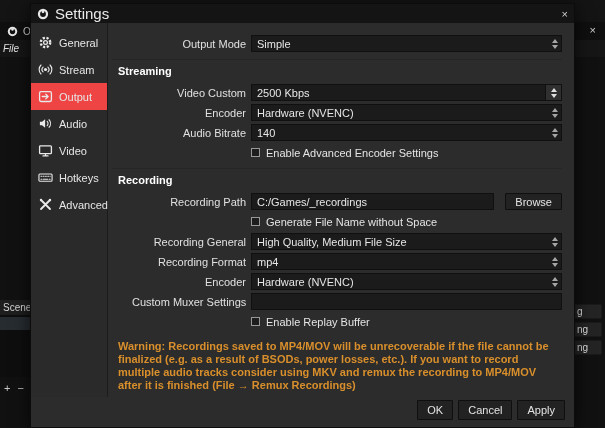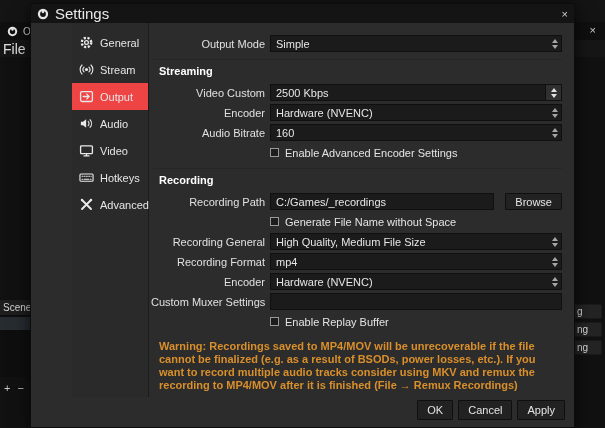--- a/index.html
+++ b/index.html
@@ -6,45 +6,45 @@
   html,body { background:#000; }
   body { font-family:"Liberation Sans", sans-serif; }
   .canvas { position:relative; width:605px; height:428px; background:#141414; overflow:hidden; font-size:11px; color:#e4e4e4; }
 
   
   .bg-titlebar { position:absolute; left:0; top:22px; right:0; height:18px; background:#0f0f10; display:flex; align-items:center; }
   .bg-titlebar .blogo { width:11px; height:11px; margin-left:7px; }
   .bg-titlebar .bfrag { margin-left:5px; font-size:10px; color:#d8d8d8; }
   .bg-close { position:absolute; right:9px; top:24px; font-size:11px; color:#cfcfcf; cursor:default; }
   .bg-menubar { position:absolute; left:0; top:40px; right:0; height:17px; background:#161616; display:flex; align-items:center; }
-  .bg-menubar .menu-item { padding:0 3px; font-size:14px; color:#e0e0e0; }
+  .bg-menubar .menu-item { padding:0 3px; font-size:10px; color:#e0e0e0;font-style:italic; }
   .bg-left-strip { position:absolute; left:0; top:57px; width:30px; bottom:0; background:#111112; }
   .bg-right-strip { position:absolute; left:575px; top:57px; width:30px; bottom:0; background:#111112; }
   .bg-panel-header { position:absolute; left:0; top:300px; width:30px; height:15px; background:#1e1e1e; font-size:10px; color:#d5d5d5; line-height:15px; padding-left:3px; overflow:hidden; }
   .bg-scenes-list { position:absolute; left:0; top:315px; width:30px; height:62px; background:#0e0e0e; }
   .bg-scene-selected { position:absolute; left:0; top:317px; width:30px; height:13px; background:#272c31; }
   .bg-scenes-toolbar { position:absolute; left:0; top:380px; width:30px; height:15px; display:flex; gap:7px; padding-left:4px; align-items:center; }
   .bg-scenes-toolbar span { font-size:11px; color:#c9c9c9; }
   .bg-btn-frag { position:absolute; left:575px; width:27px; height:15px; background:#242424; border:1px solid #1a1a1a; border-left:none; border-radius:0 2px 2px 0; font-size:10px; color:#dedede; line-height:13px; padding-left:2px; overflow:hidden; }
 
   
   .dialog { position:absolute; left:30px; top:3px; width:545px; height:425px; background:#2c2c2c; border:1px solid #0c0c0c; box-shadow:0 3px 16px rgba(0,0,0,.7); display:flex; flex-direction:column; overflow:hidden; }
   .dlg-titlebar { height:19px; background:#141415; display:flex; align-items:center; padding:0 6px; flex:none; }
   .dlg-titlebar .logo { width:12px; height:12px; flex:none; }
   .dlg-title { margin-left:6px; font-size:15px; color:#e9e9e9; }
   .dlg-close { margin-left:auto; width:26px; text-align:right; color:#cfcfcf; font-size:11px; cursor:default; }
   .dlg-main { flex:1; display:flex; min-height:0; }
 
-  .sidebar { width:77px; flex:none; background:#2a2a2a; border-right:1px solid #1c1c1c; padding-top:6px;margin-left:41px; }
+  .sidebar { width:77px; flex:none; background:#2a2a2a; border-right:1px solid #1c1c1c; padding-top:6px; }
   .side-item { height:27px; display:flex; align-items:center; gap:6px; padding-left:7px; color:#e6e6e6; cursor:default; }
   .side-item.selected { background:#ef4444; }
   .sicon { width:15px; height:15px; flex:none; }
 
   .content { flex:1; padding:12px 12px 0 2px; overflow:hidden; }
-  .row { display:grid; grid-template-columns:114px 1fr; column-gap:5px; align-items:center; margin-bottom:3px; }
+  .row { display:grid; grid-template-columns:114px 1fr; column-gap:5px; align-items:center; margin-bottom:3px;margin-left:22px; }
   .lbl { text-align:right; color:#e0e0e0; white-space:nowrap; overflow:hidden; }
   .sep { height:1px; background:#262626; margin:7px 0 0 2px; }
   .sect { font-weight:bold; color:#ffffff; margin:5px 0 7px 8px; }
 
   .field, .combo { height:17px; background:#1b1b1b; border:1px solid #101010; color:#e6e6e6; }
   .combo { display:flex; align-items:center; padding-left:5px; cursor:default; }
   .combo-val { flex:1; overflow:hidden; white-space:nowrap; }
   .updown { width:13px; height:100%; display:flex; flex-direction:column; align-items:center; justify-content:center; flex:none; }
   .tri-up { width:0; height:0; border-left:3px solid transparent; border-right:3px solid transparent; border-bottom:4px solid #a6a6a6; margin-bottom:2px; }
   .tri-down { width:0; height:0; border-left:3px solid transparent; border-right:3px solid transparent; border-top:4px solid #a6a6a6; }
@@ -194,21 +194,21 @@
             <span class="updown">
                 <i class="tri-up"></i>
                 <i class="tri-down"></i>
               </span>
           </div>
         </div>
 
         <div class="row">
           <span class="lbl">Audio Bitrate</span>
           <div class="combo">
-            <span class="combo-val">160</span>
+            <span class="combo-val">140</span>
             <span class="updown">
                 <i class="tri-up"></i>
                 <i class="tri-down"></i>
               </span>
           </div>
         </div>
 
         <div class="row">
           <span class="lbl"></span>
           <div class="cbwrap">

